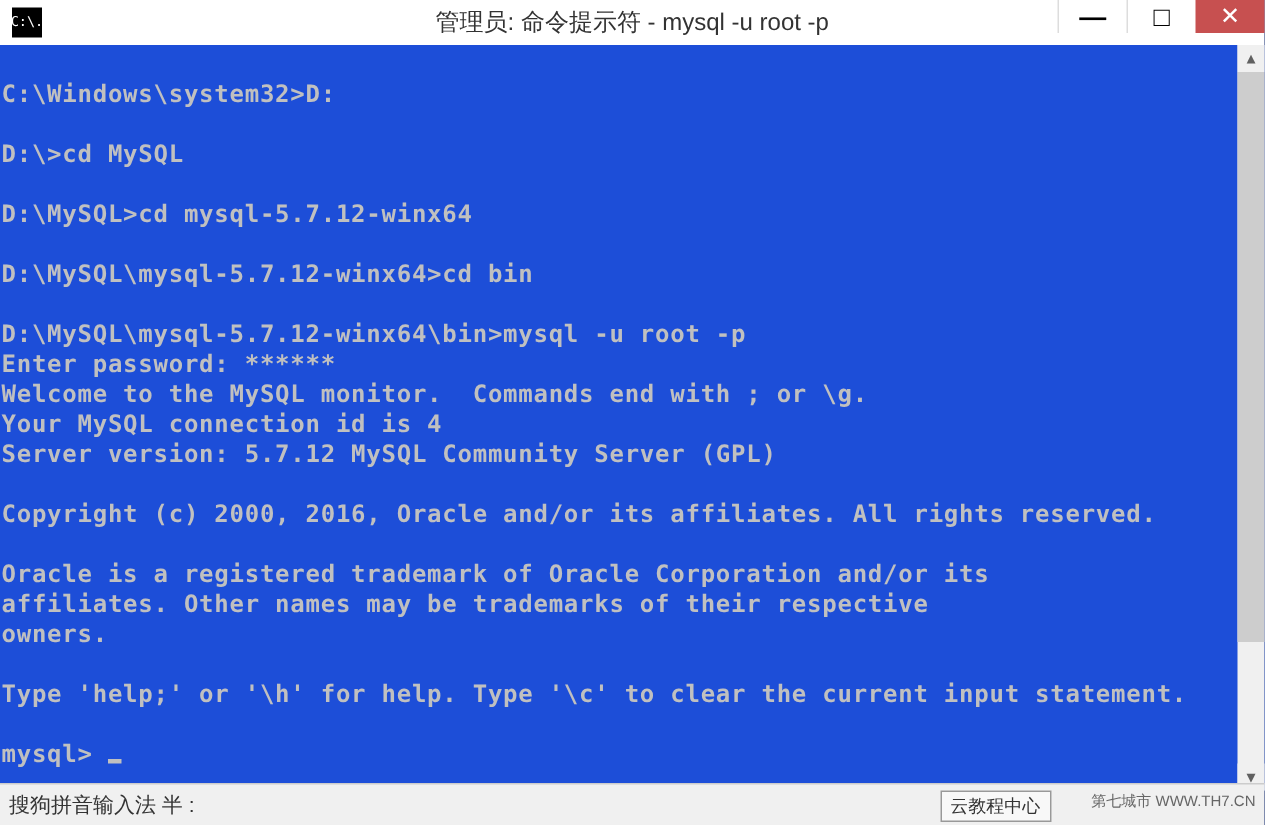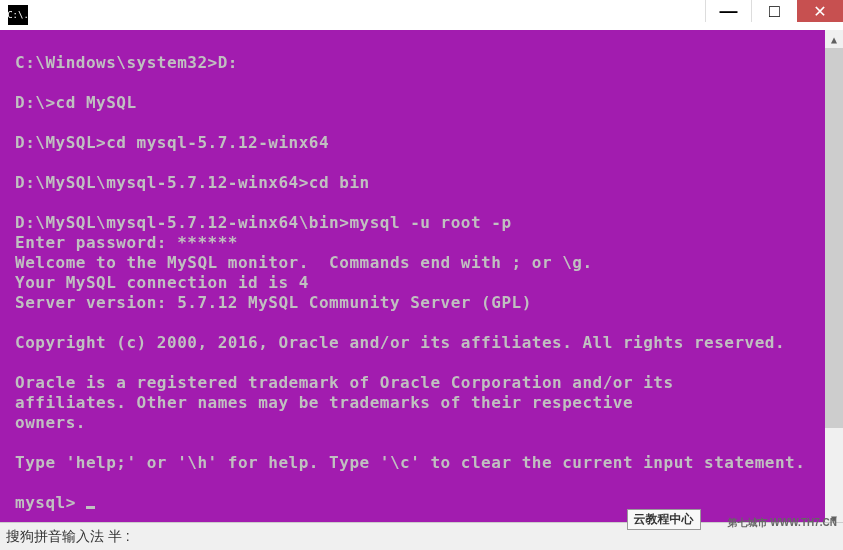--- a/index.html
+++ b/index.html
@@ -60,23 +60,23 @@
       font-size: 18px;
       border-left: 1px solid #ddd;
     }
     .win-btn.minimize { font-weight: bold; }
     .win-btn.close {
       background: #c75050;
       color: #fff;
       font-size: 16px;
     }
     .terminal {
-      background: #a21caf;
+      background: #1d4ed8;
       color: #c0c0c0;
-      padding: 3px 0 0 15px;
+      padding: 3px 0 0 1px;
       font-family: "NSimSun", "Consolas", "Lucida Console", monospace;
       font-size: 16px;
       line-height: 20px;
       letter-spacing: 0.5px;
       white-space: pre;
       height: calc(550px - 30px - 23px);
       overflow: hidden;
       position: relative;
       font-weight: bold;
     }
@@ -124,45 +124,45 @@
       align-items: center;
       padding: 0 6px;
       font-family: "Microsoft YaHei", "SimSun", sans-serif;
       font-size: 14px;
       color: #333;
       border-top: 1px solid #ccc;
     }
     .ime-right {
       position: absolute;
       right: 6px;
-      bottom: 20px;
+      bottom: 2px;
       font-size: 12px;
       display: flex;
-      align-items: flex-end;
+      align-items: flex-start;
       gap: 6px;
-      font-weight: bold;
     }
     .ime-badge {
       background: #f8f8f8;
       border: 1px solid #999;
       padding: 1px 6px;
       font-size: 12px;
     }
     .ime-watermark {
       color: #666;
       font-size: 10px;
       font-family: sans-serif;
       margin-left: 21px;
     }
   </style>
 </head>
 <body>
 
 <div class="titlebar">
   <div class="titlebar-icon">C:\.</div>
+  <div class="titlebar-title">管理员: 命令提示符 - mysql  -u root -p</div>
   <div class="window-controls">
     <div class="win-btn minimize">—</div>
     <div class="win-btn maximize">□</div>
     <div class="win-btn close">✕</div>
   </div>
 </div>
 
 <div class="terminal"><span id="term-lines">
 C:\Windows\system32&gt;D:
 

